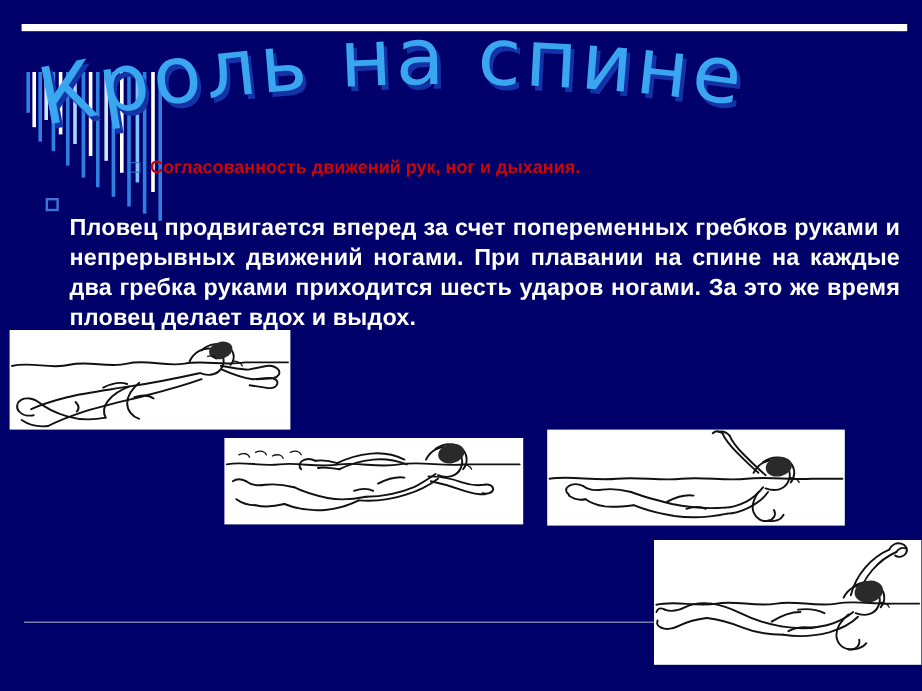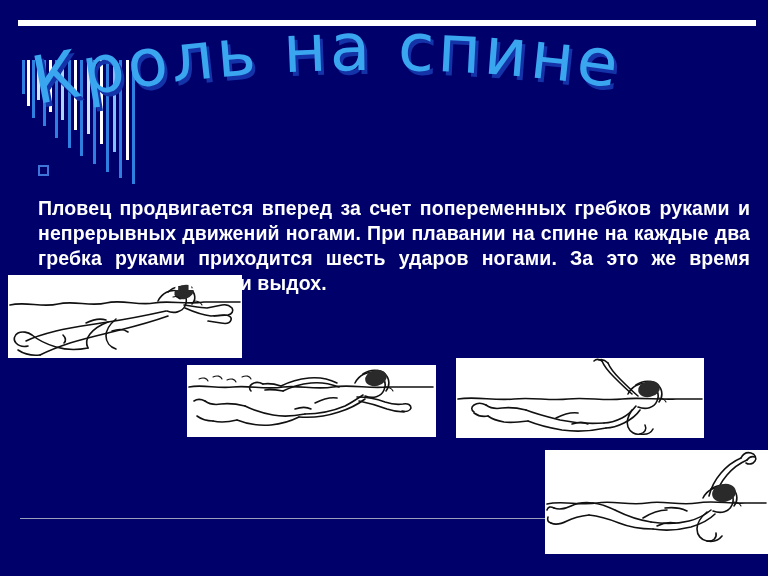--- a/index.html
+++ b/index.html
@@ -114,21 +114,20 @@
 
   
   .body-row {
     position: absolute;
     left: 38px;
     top: 158px;
     width: 712px;
     z-index: 6;
     display: flex;
     align-items: flex-start;
-    flex-direction: column;
   }
   .body-bullet {
     width: 11px;
     height: 11px;
     margin-top: 7px;
     margin-right: 9px;
     border: 2px solid #3f74d8;
     box-sizing: border-box;
     flex: 0 0 auto;
     background: transparent;
@@ -213,20 +212,24 @@
         </text>
       </g>
       <g>
         <text class="wa-text wa-main">
           <textPath href="#archpath" startOffset="1%">Кроль на спине</textPath>
         </text>
       </g>
     </svg>
   </div>
 
+  <div class="heading-row">
+    <span class="heading-bullet"></span>
+    <span class="heading-text">Согласованность движений рук, ног и дыхания.</span>
+  </div>
 
   <div class="body-row">
     <span class="body-bullet"></span>
     <p class="body-text">Пловец продвигается вперед за счет попеременных гребков руками и непрерывных движений ногами. При плавании на спине на каждые два гребка руками приходится шесть ударов ногами. За это же время пловец делает вдох и выдох.</p>
   </div>
 
   <div class="pic pic-1">
     <svg viewBox="0 0 234 83" xmlns="http://www.w3.org/2000/svg" aria-hidden="true">
       <g fill="none" stroke="#111111" stroke-width="1.6" stroke-linecap="round" stroke-linejoin="round">
         <path d="M2,30 C18,26 34,33 50,29 C66,25 82,32 98,28 C114,24 130,31 146,28 C162,25 178,30 196,27 L232,27"></path>

